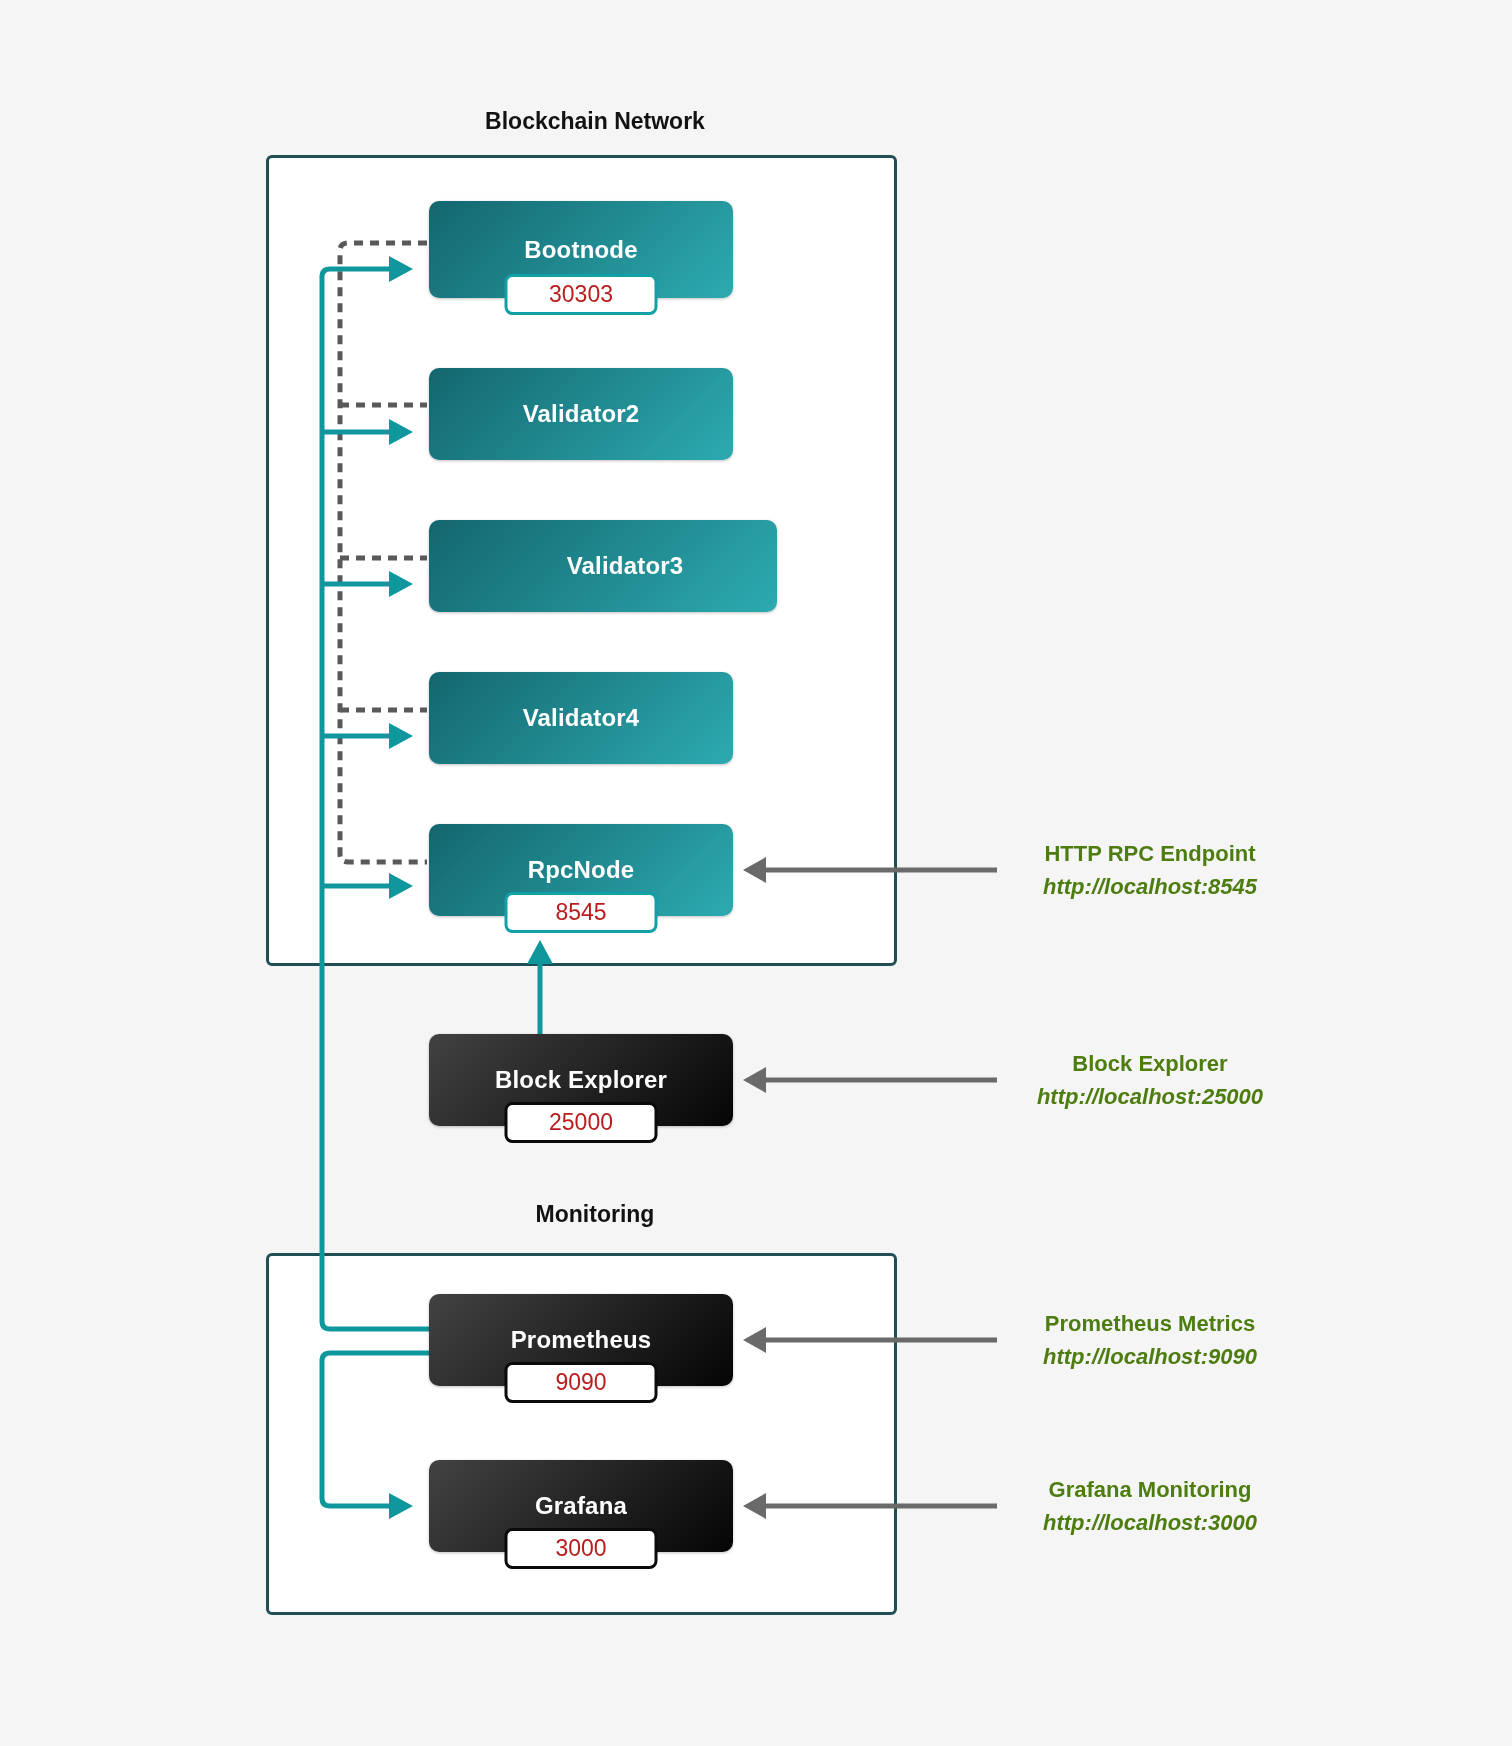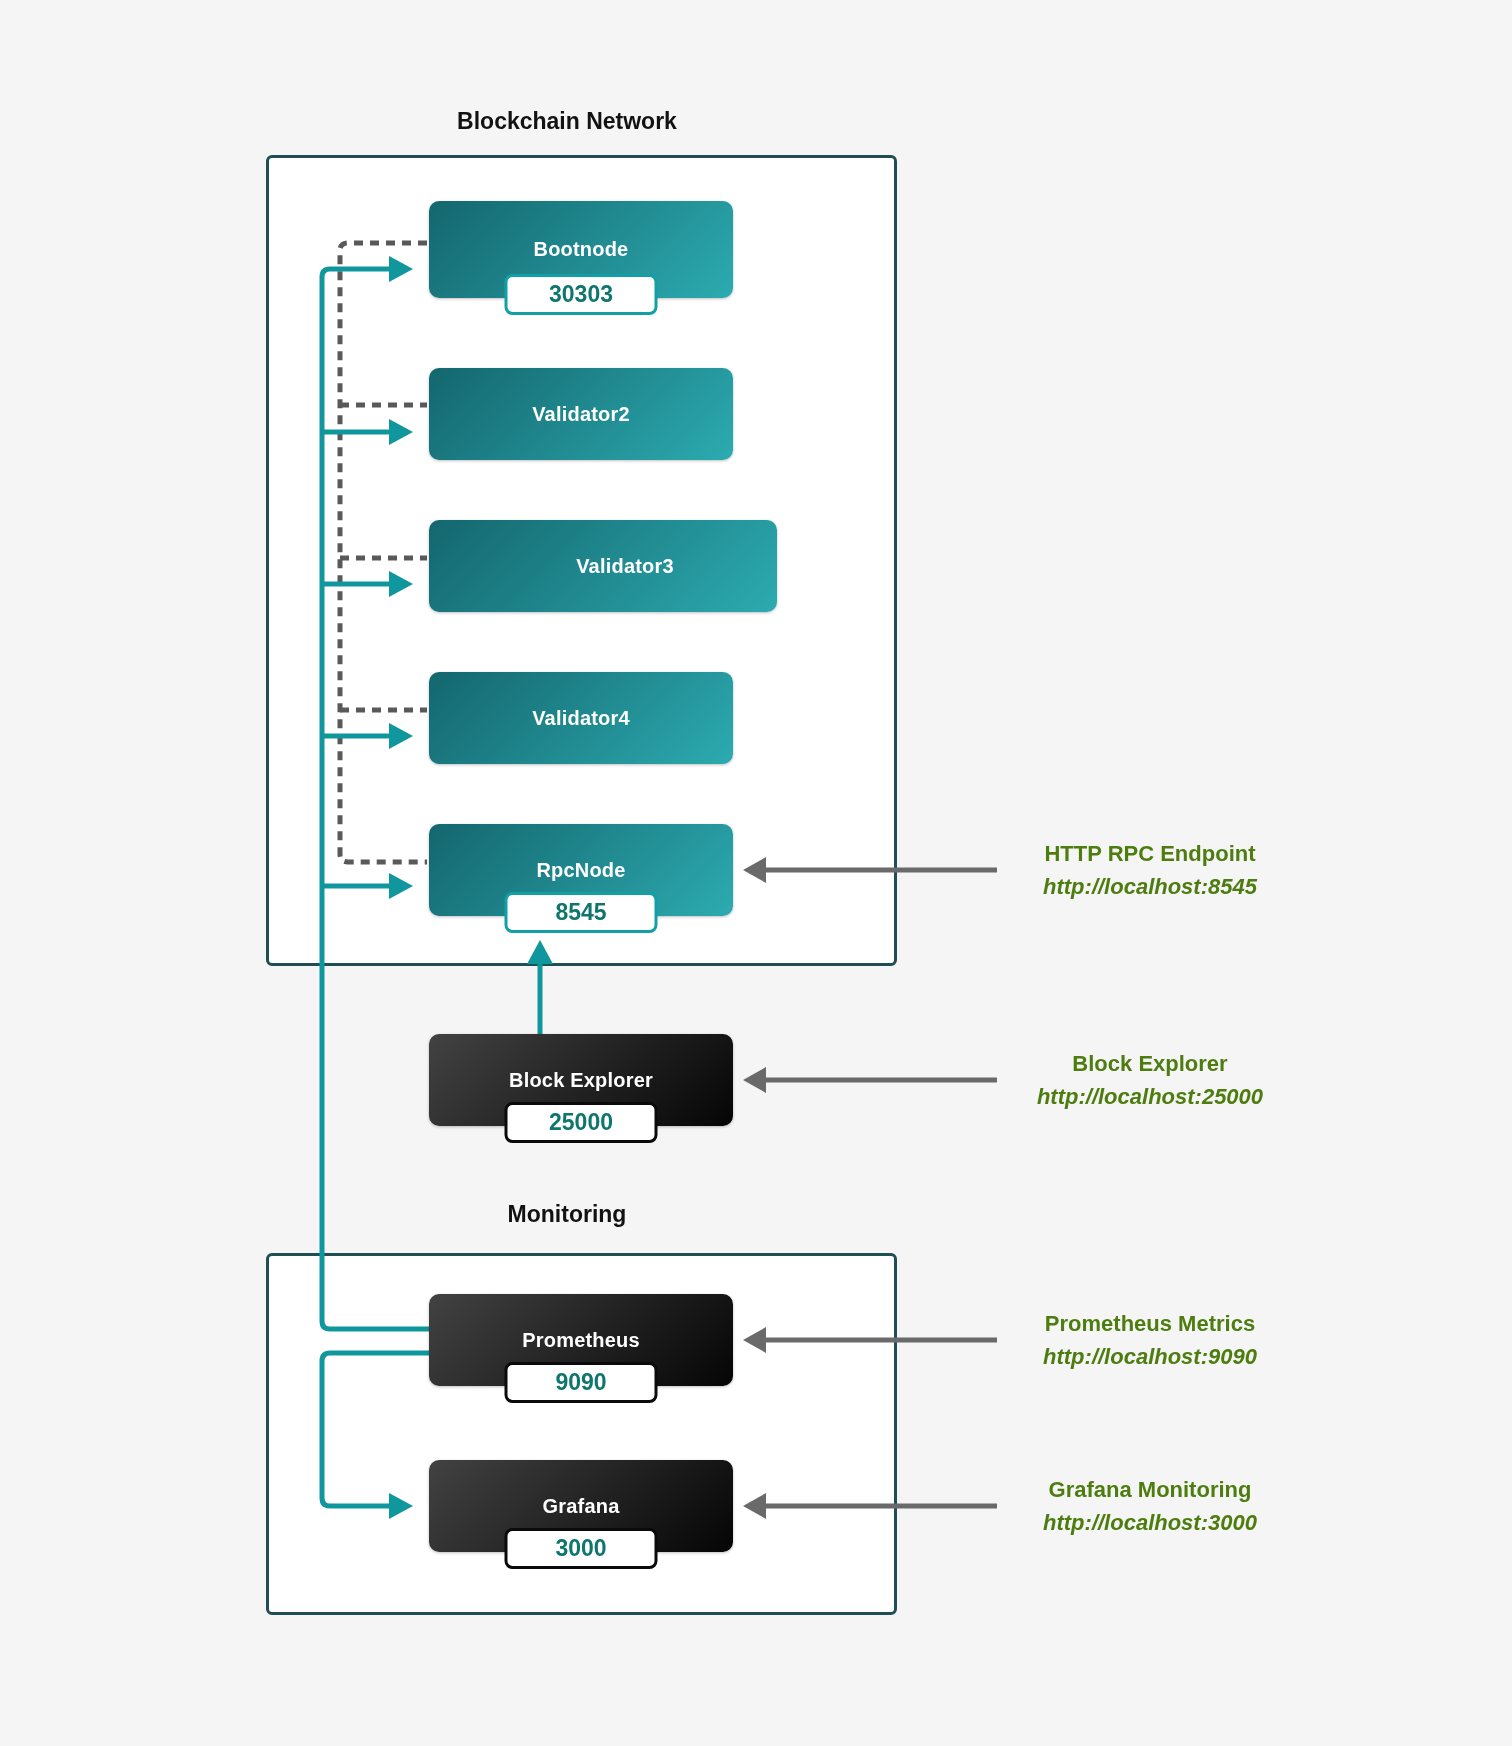--- a/index.html
+++ b/index.html
@@ -1,35 +1,35 @@
 <!DOCTYPE html>
 <html><head>
 <meta charset="utf-8">
 <style>
   html,body{margin:0;padding:0;background:#f5f5f5;}
   .stage{position:relative;width:1512px;height:1746px;background:#f5f5f5;overflow:hidden;
          font-family:"Liberation Sans",sans-serif;}
   .container{position:absolute;background:#ffffff;border:3px solid #1f4f54;border-radius:6px;z-index:1;}
   .c-blockchain{left:266px;top:155px;width:625px;height:805px;}
   .c-monitoring{left:266px;top:1253px;width:625px;height:356px;}
-  .group-title{position:absolute;left:317px;width:500px;text-align:center;color:#121212;
+  .group-title{position:absolute;left:345px;width:500px;text-align:center;color:#121212;
                font-size:23px;font-weight:700;z-index:2;}
   .t-blockchain{top:108px;}
   .t-monitoring{top:1201px;}
   svg.wires{position:absolute;left:0;top:0;z-index:5;pointer-events:none;}
   .node{position:absolute;left:429px;width:304px;height:92px;border-radius:10px;z-index:10;
         display:flex;align-items:center;justify-content:center;
         box-shadow:0 1px 3px rgba(0,0,0,0.25);}
   .node.teal{background:linear-gradient(135deg,#14666e 0%,#2cabb0 100%);}
   .node.dark{background:linear-gradient(135deg,#424242 0%,#050505 100%);}
-  .node-label{color:#ffffff;font-size:20px;font-weight:700;letter-spacing:0.2px;}
+  .node-label{color:#ffffff;font-size:24px;font-weight:700;letter-spacing:0.2px;}
   .port-badge{position:absolute;left:50%;transform:translateX(-50%);bottom:-17px;
               width:147px;height:35px;background:#ffffff;border-radius:8px;
               display:flex;align-items:center;justify-content:center;
-              font-size:23px;color:#0f766e;font-weight:700;}
+              font-size:23px;color:#b91c1c;font-weight:400;}
   .teal .port-badge{border:3px solid #12a0a7;}
   .dark .port-badge{border:3px solid #0a0a0a;}
   .n-bootnode{top:201px;height:97px;}
   .n-validator2{top:368px;}
   .n-validator3{top:520px;padding-left:44px;}
   .n-validator4{top:672px;}
   .n-rpcnode{top:824px;}
   .n-blockexplorer{top:1034px;}
   .n-prometheus{top:1294px;}
   .n-grafana{top:1460px;}

